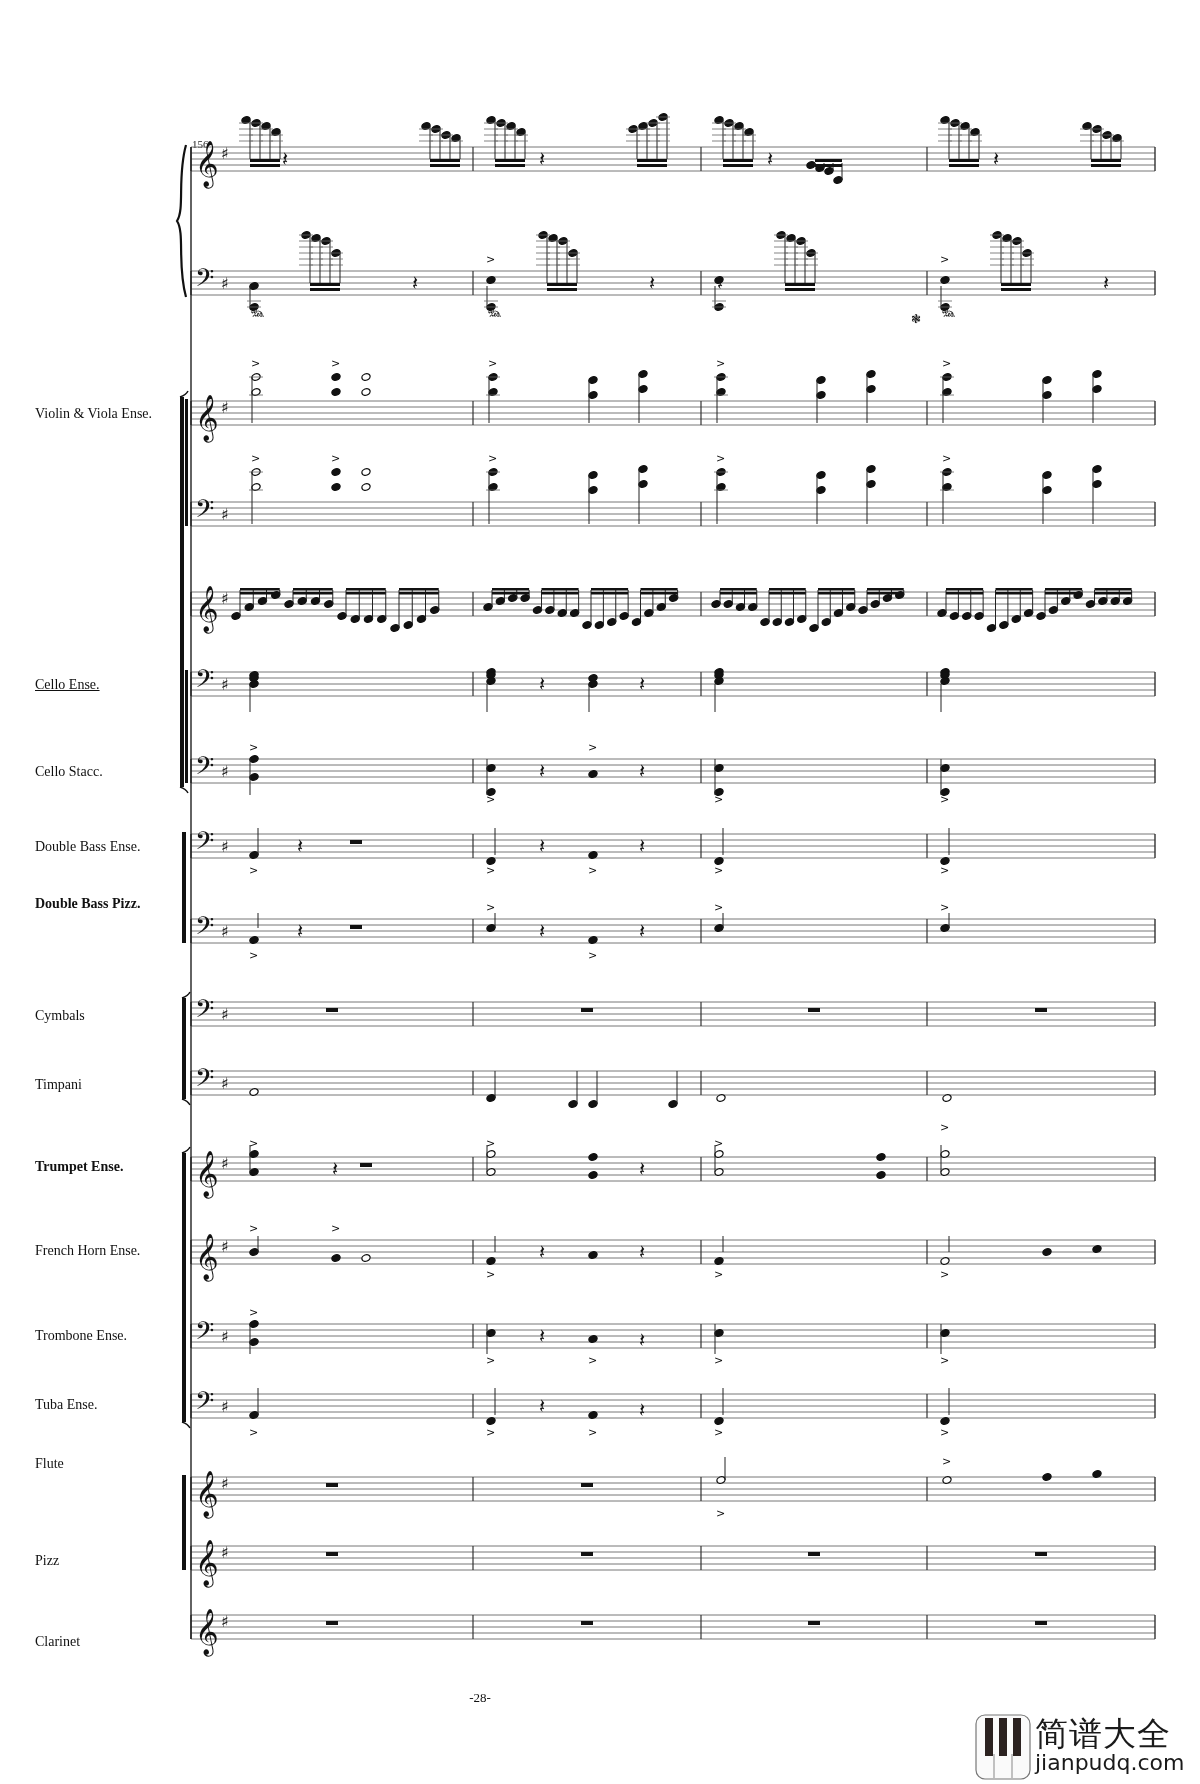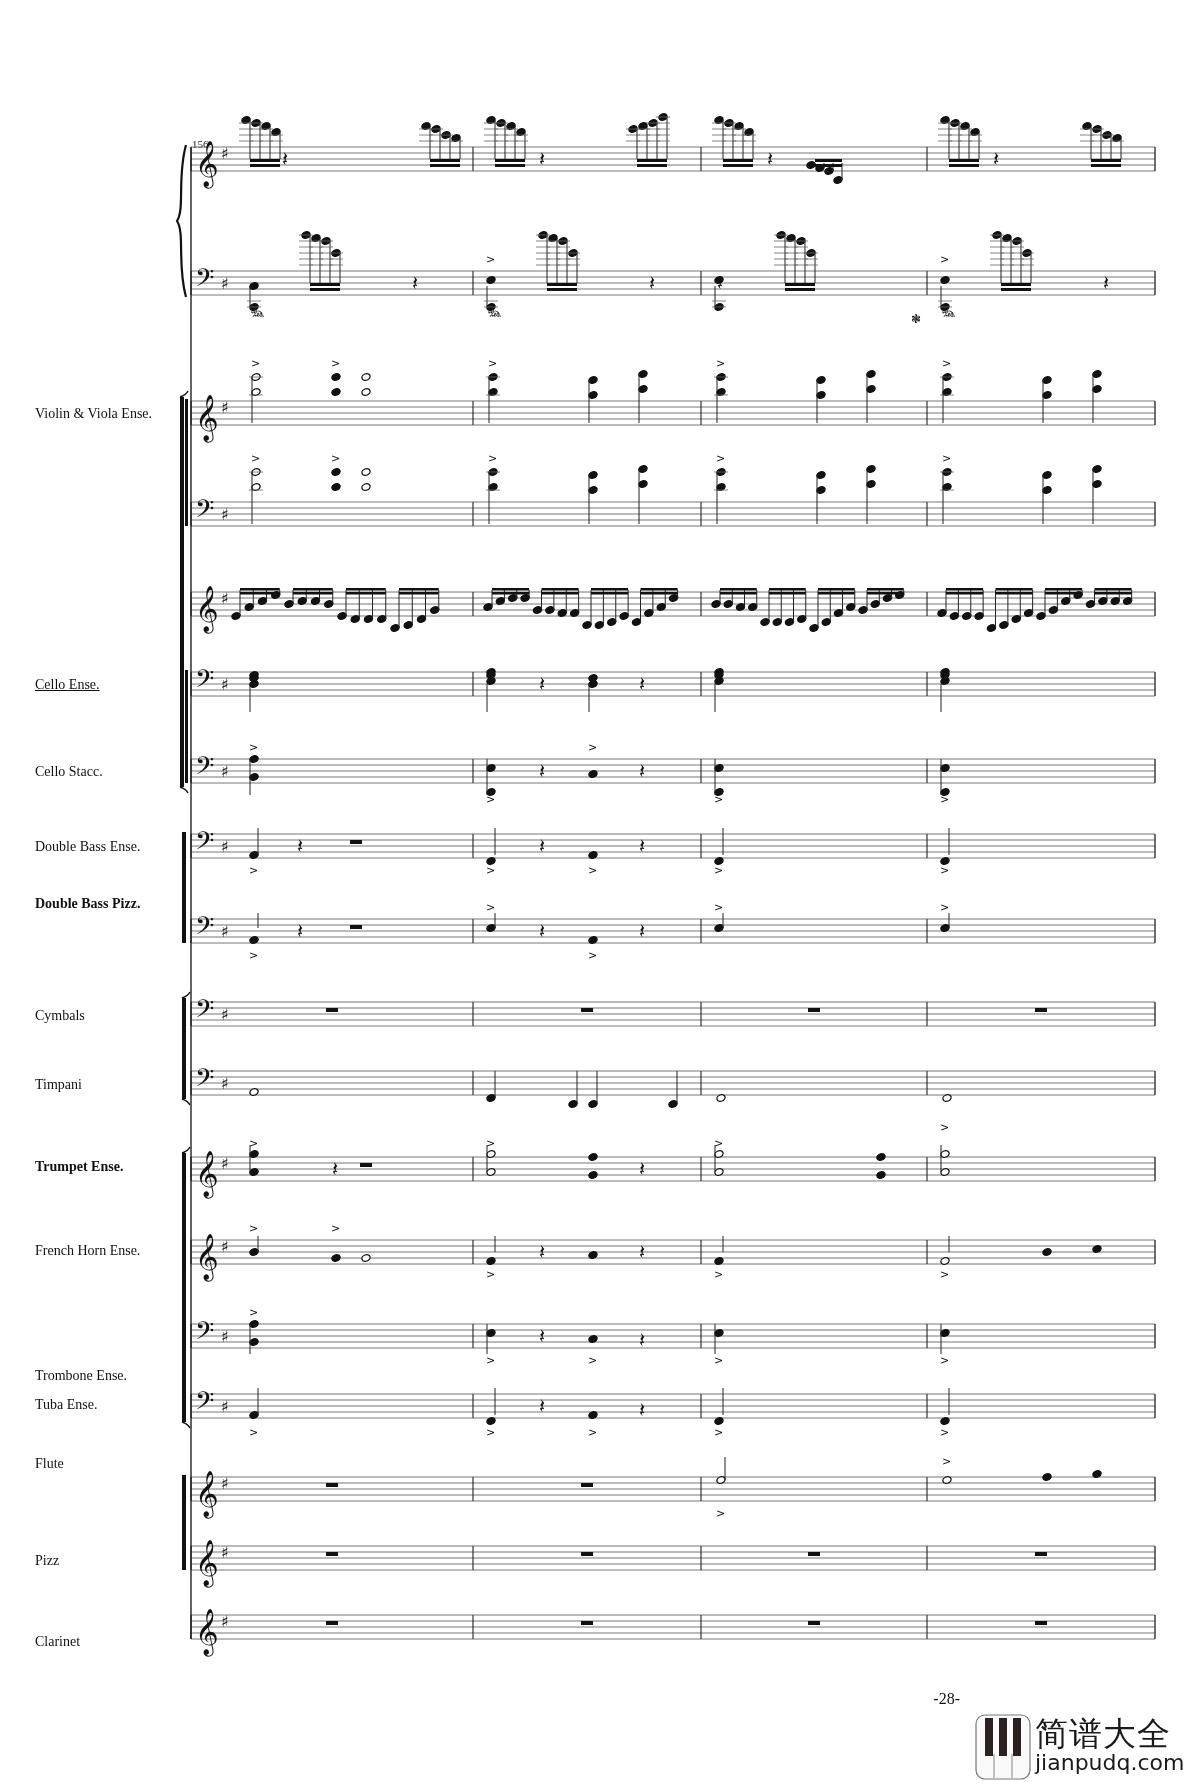--- a/index.html
+++ b/index.html
@@ -1,41 +1,41 @@
 <!DOCTYPE html>
 <html><head>
 <meta charset="utf-8">
 <style>
   html, body { margin: 0; padding: 0; background: #ffffff; }
   body { width: 1200px; height: 1784px; position: relative; overflow: hidden;
          font-family: "Liberation Serif", "DejaVu Serif", serif; color: #111; }
   .abs { position: absolute; }
   .measure-num { font-size: 11px; color: #222; }
   .inst-label { font-size: 14px; text-align: left; width: 150px; left: 35px; white-space: nowrap; }
-  .page-num { font-size: 16px; left: 0; width: 960px; text-align: right; }
+  .page-num { font-size: 13px; left: 0; width: 960px; text-align: center; }
   svg text { font-family: "DejaVu Serif", "Liberation Serif", serif; }
   .logo { left: 975px; top: 1712px; width: 225px; height: 72px; }
   .logo-cn { font-family: "DejaVu Sans", "Liberation Sans", sans-serif; font-size: 33px; letter-spacing: 1px; left: 60px; top: 0; color: #1a1a1a; }
   .logo-en { font-family: "DejaVu Sans", "Liberation Sans", sans-serif; font-size: 22px; left: 60px; top: 38px; color: #1a1a1a; }
 </style>
 </head>
 <body>
 
 <div class="abs measure-num" style="left:192px; top:138px;">156</div>
 
 <div class="abs inst-label" style="top:406px;">Violin &amp; Viola Ense.</div>
 <div class="abs inst-label" style="top:677px;text-decoration:underline;">Cello Ense.</div>
 <div class="abs inst-label" style="top:764px;">Cello Stacc.</div>
 <div class="abs inst-label" style="top:839px;">Double Bass Ense.</div>
 <div class="abs inst-label" style="top:896px;font-weight:bold;">Double Bass Pizz.</div>
 <div class="abs inst-label" style="top:1008px;">Cymbals</div>
 <div class="abs inst-label" style="top:1077px;">Timpani</div>
 <div class="abs inst-label" style="top:1159px;font-weight:bold;">Trumpet Ense.</div>
 <div class="abs inst-label" style="top:1243px;">French Horn Ense.</div>
-<div class="abs inst-label" style="top:1328px;margin-top:40px;">Trombone Ense.</div>
+<div class="abs inst-label" style="top:1328px;">Trombone Ense.</div>
 <div class="abs inst-label" style="top:1397px;">Tuba Ense.</div>
 <div class="abs inst-label" style="top:1456px;">Flute</div>
 <div class="abs inst-label" style="top:1553px;">Pizz</div>
 <div class="abs inst-label" style="top:1622px;margin-top:12px;">Clarinet</div>
 
 <svg id="score-svg" class="abs" style="left:0; top:0;" width="1200" height="1784" viewBox="0 0 1200 1784">
     <line x1="191" y1="147" x2="1155" y2="147" stroke="#777" stroke-width="1"></line>
     <line x1="191" y1="153" x2="1155" y2="153" stroke="#777" stroke-width="1"></line>
     <line x1="191" y1="159" x2="1155" y2="159" stroke="#777" stroke-width="1"></line>
     <line x1="191" y1="165" x2="1155" y2="165" stroke="#777" stroke-width="1"></line>

